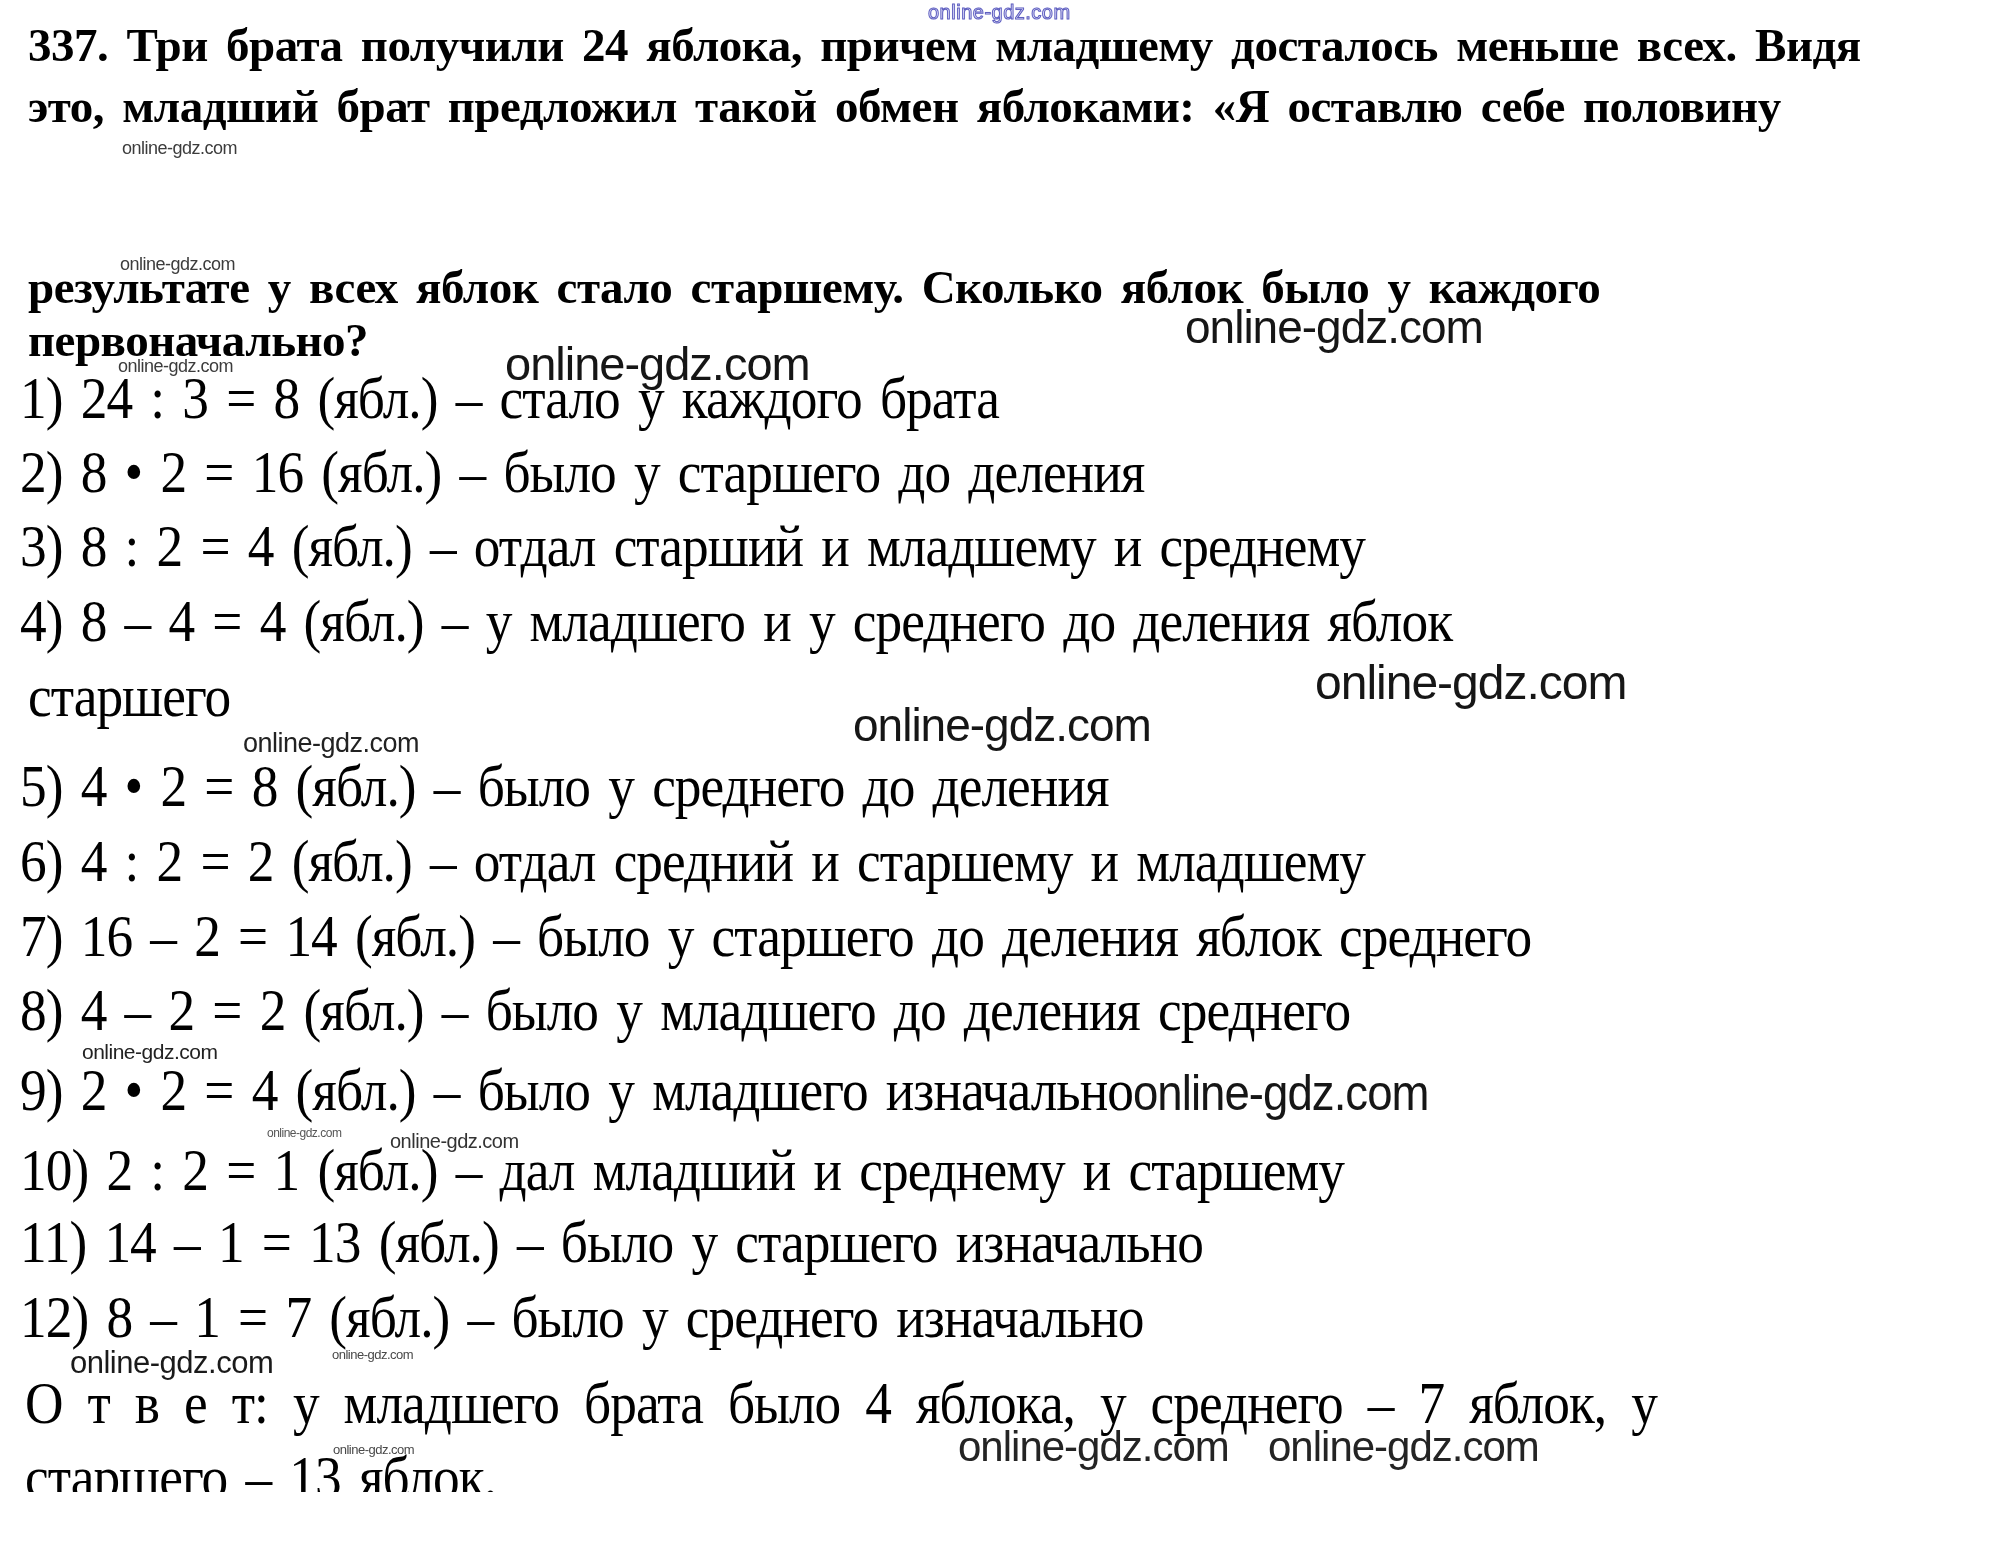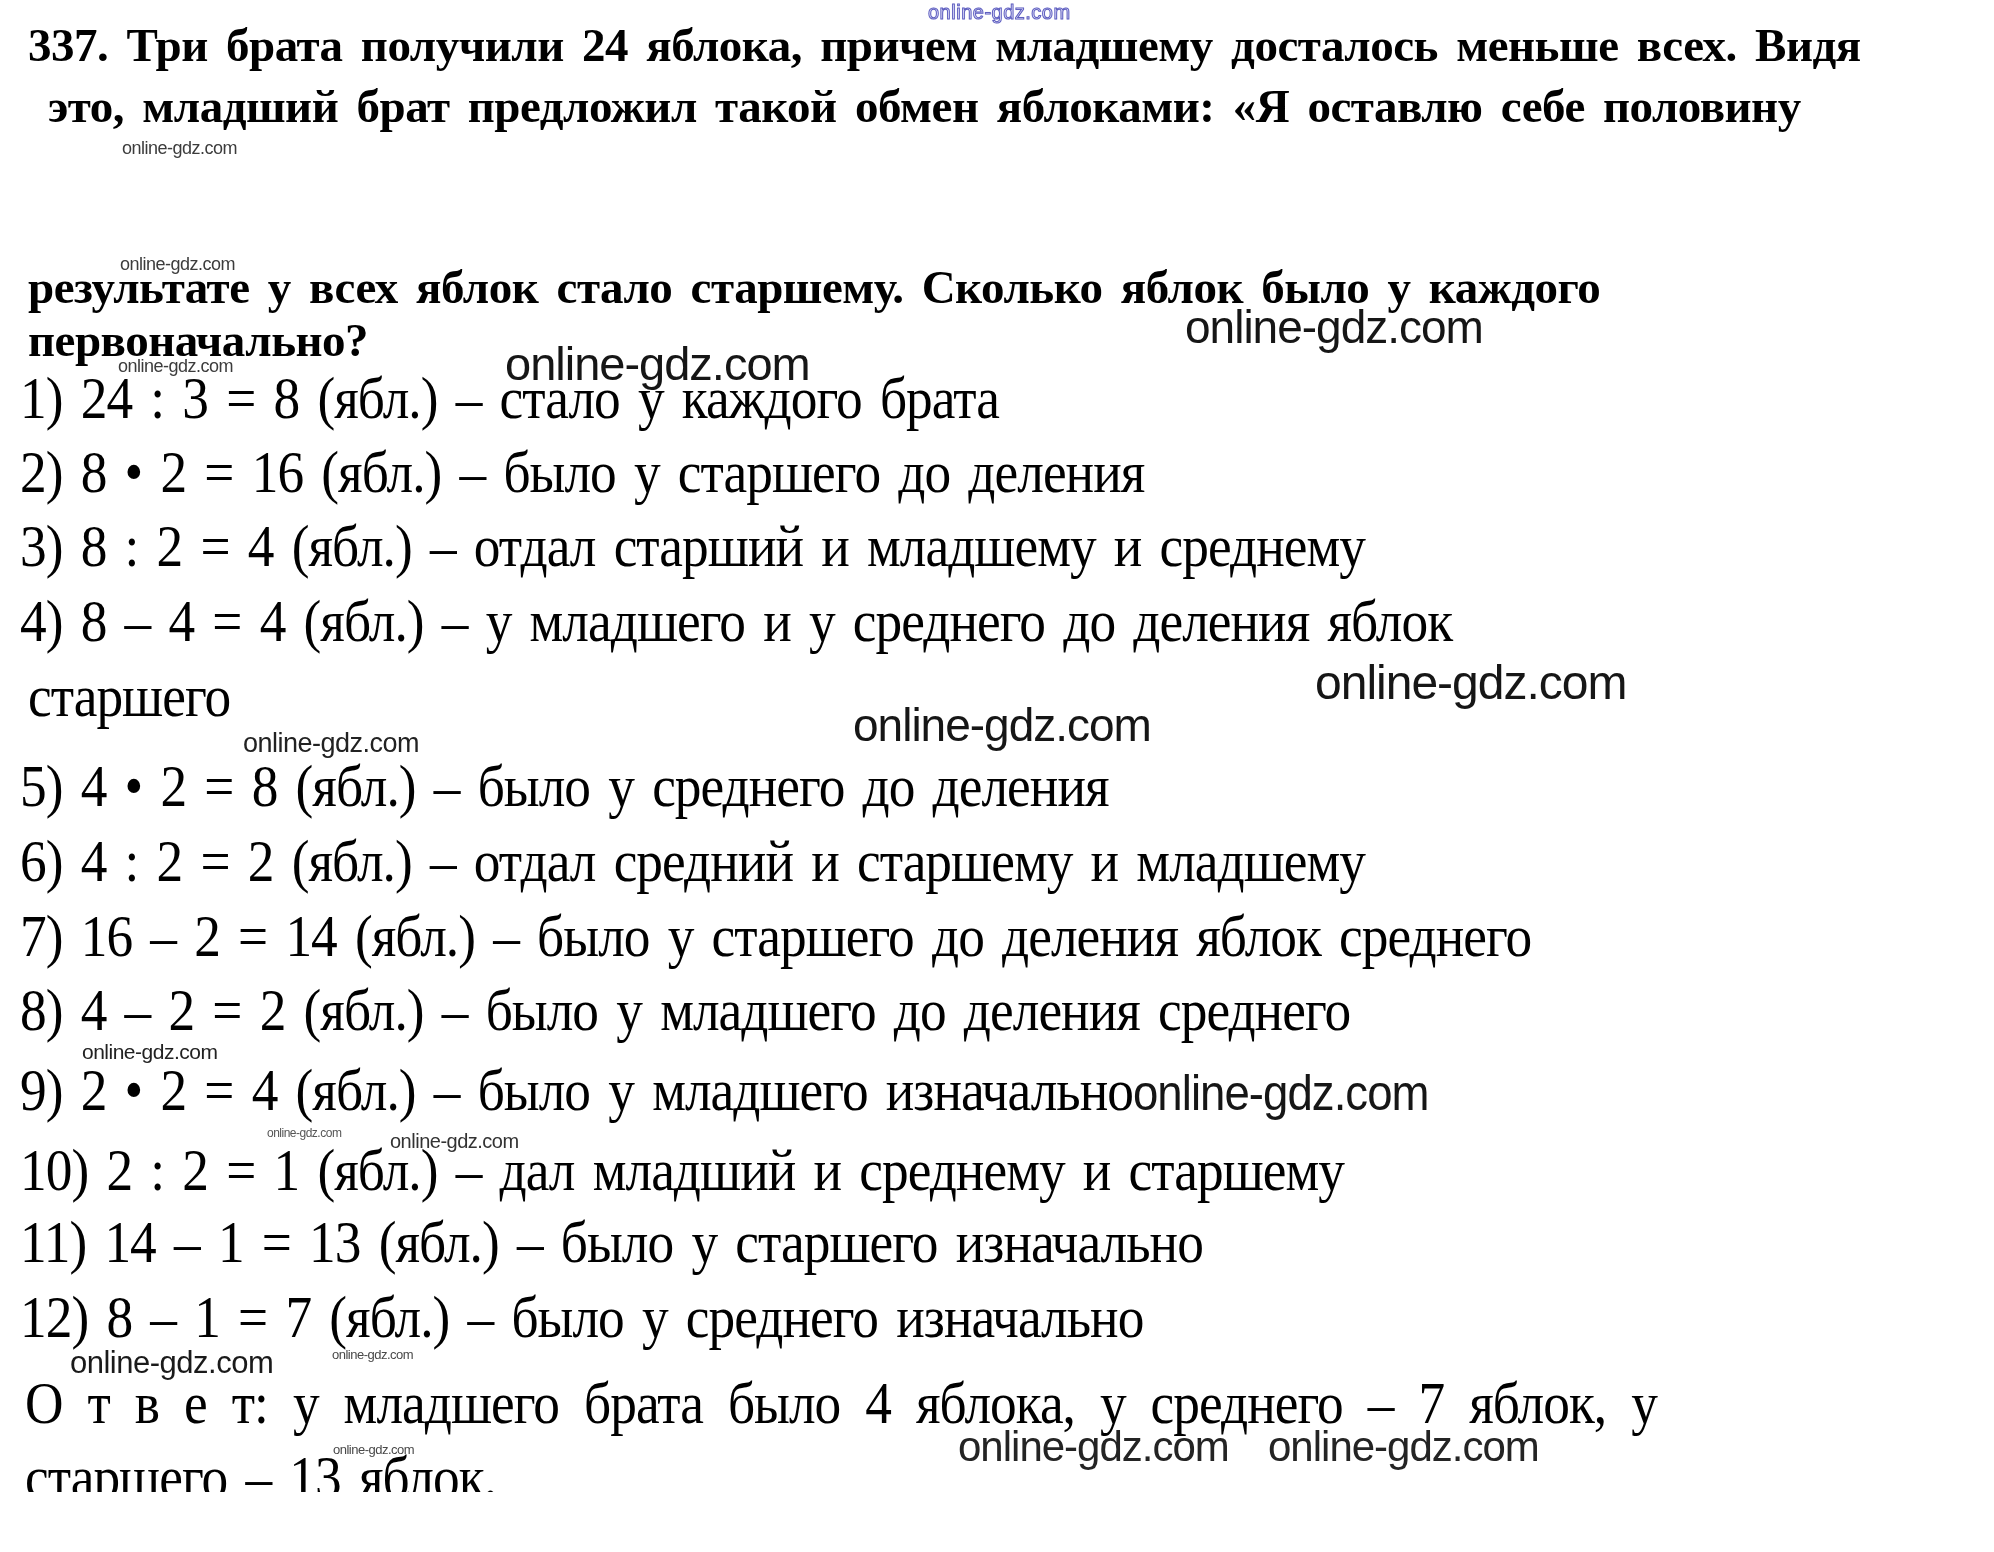--- a/index.html
+++ b/index.html
@@ -56,21 +56,21 @@
     text-shadow: 0 0 1px #8a8ad8;
     letter-spacing: 0.5px;
   }
 </style>
 </head>
 <body>
 
 <div id="page">
 
   <div class="prob-line" style="top:18px;">337. Три брата получили 24 яблока, причем младшему досталось меньше всех. Видя</div>
-  <div class="prob-line" style="top:79px;margin-left:20px;">это, младший брат предложил такой обмен яблоками: «Я оставлю себе половину</div>
+  <div class="prob-line" style="top:79px;">это, младший брат предложил такой обмен яблоками: «Я оставлю себе половину</div>
   <div class="prob-line" style="top:260px;">результате у всех яблок стало старшему. Сколько яблок было у каждого</div>
   <div class="prob-line" style="top:313px;">первоначально?</div>
 
   <div class="sol-line" style="top:366px;">1) 24 : 3 = 8 (ябл.) – стало у каждого брата</div>
   <div class="sol-line" style="top:440px;">2) 8 • 2 = 16 (ябл.) – было у старшего до деления</div>
   <div class="sol-line" style="top:514px;">3) 8 : 2 = 4 (ябл.) – отдал старший и младшему и среднему</div>
   <div class="sol-line" style="top:589px;">4) 8 – 4 = 4 (ябл.) – у младшего и у среднего до деления яблок</div>
   <div class="sol-line" style="top:664px; left:28px;">старшего</div>
   <div class="sol-line" style="top:754px;">5) 4 • 2 = 8 (ябл.) – было у среднего до деления</div>
   <div class="sol-line" style="top:829px;">6) 4 : 2 = 2 (ябл.) – отдал средний и старшему и младшему</div>

